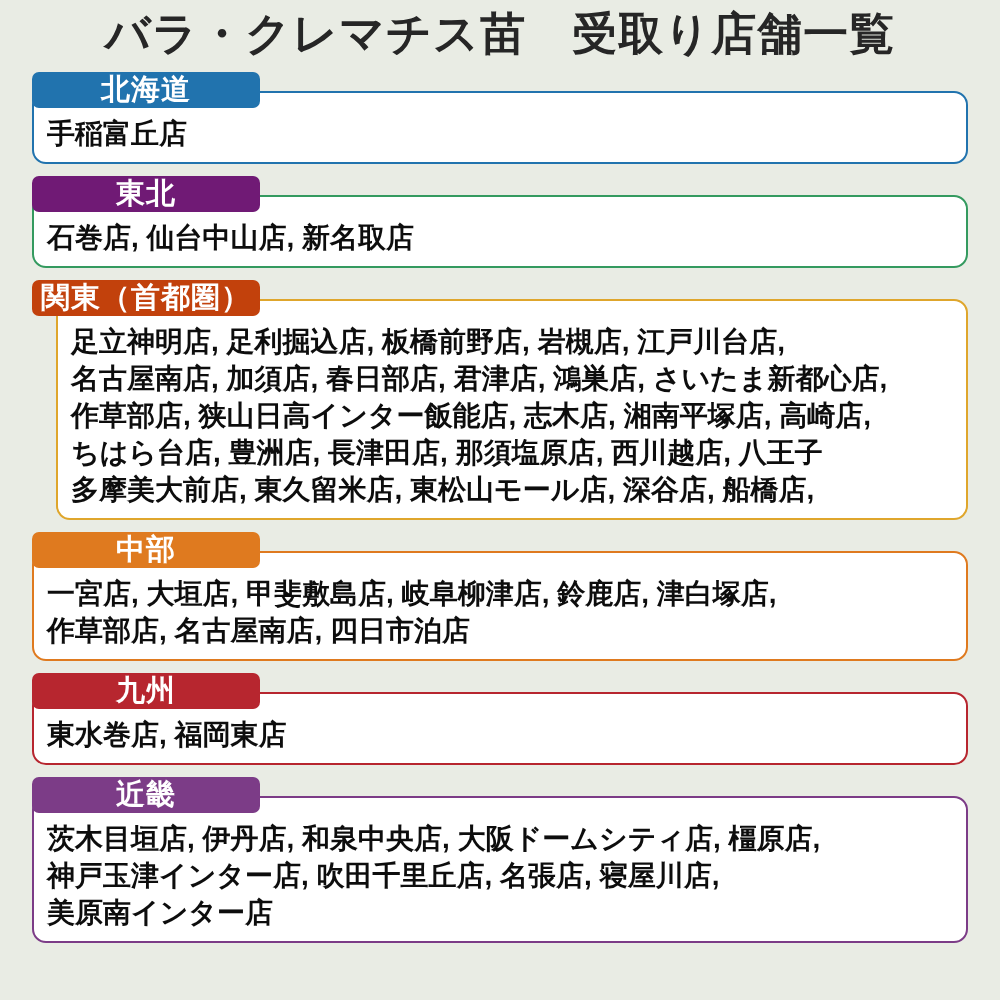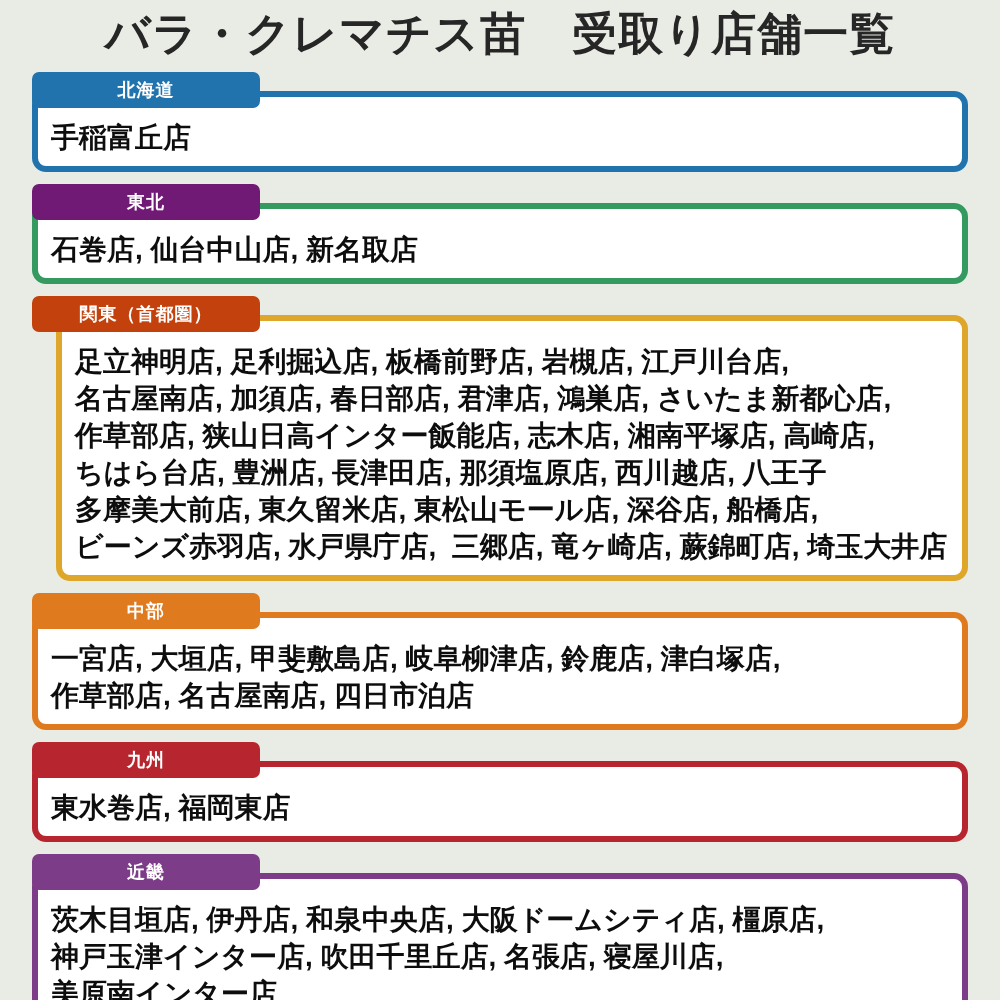--- a/index.html
+++ b/index.html
@@ -36,29 +36,29 @@
     position: absolute;
     top: 0;
     left: 0;
     width: 228px;
     height: 36px;
     border-radius: 7px;
     display: flex;
     align-items: center;
     justify-content: center;
     color: #ffffff;
-    font-size: 18px;
+    font-size: 29px;
     font-weight: 700;
     letter-spacing: 1px;
     z-index: 2;
     white-space: pre;
   }
   .box {
     background: #ffffff;
-    border: 6px solid #0369a1;
+    border: 2px solid #0369a1;
     border-radius: 14px;
     padding: 22px 13px 10px 13px;
   }
   .store-line {
     font-size: 28px;
     line-height: 37px;
     font-weight: 900;
     color: #0d0d0d;
     white-space: pre;
     letter-spacing: 0;
@@ -91,21 +91,20 @@
 
   <section class="region">
     <div class="pill" style="background-color: #c2410c;">関東（首都圏）</div>
     <div class="box" style="border-color: rgb(223, 166, 44); margin-left: 24px;">
       <div class="lines">
           <div class="store-line">足立神明店, 足利掘込店, 板橋前野店, 岩槻店, 江戸川台店,</div>
           <div class="store-line">名古屋南店, 加須店, 春日部店, 君津店, 鴻巣店, さいたま新都心店,</div>
           <div class="store-line">作草部店, 狭山日高インター飯能店, 志木店, 湘南平塚店, 高崎店,</div>
           <div class="store-line">ちはら台店, 豊洲店, 長津田店, 那須塩原店, 西川越店, 八王子</div>
           <div class="store-line">多摩美大前店, 東久留米店, 東松山モール店, 深谷店, 船橋店,</div>
-          <div class="store-line">ビーンズ赤羽店, 水戸県庁店,  三郷店, 竜ヶ崎店, 蕨錦町店, 埼玉大井店</div>
         </div>
     </div>
   </section>
 
   <section class="region">
     <div class="pill" style="background-color: rgb(223, 122, 31);">中部</div>
     <div class="box" style="border-color: rgb(223, 122, 31);">
       <div class="lines">
           <div class="store-line">一宮店, 大垣店, 甲斐敷島店, 岐阜柳津店, 鈴鹿店, 津白塚店,</div>
           <div class="store-line">作草部店, 名古屋南店, 四日市泊店</div>

